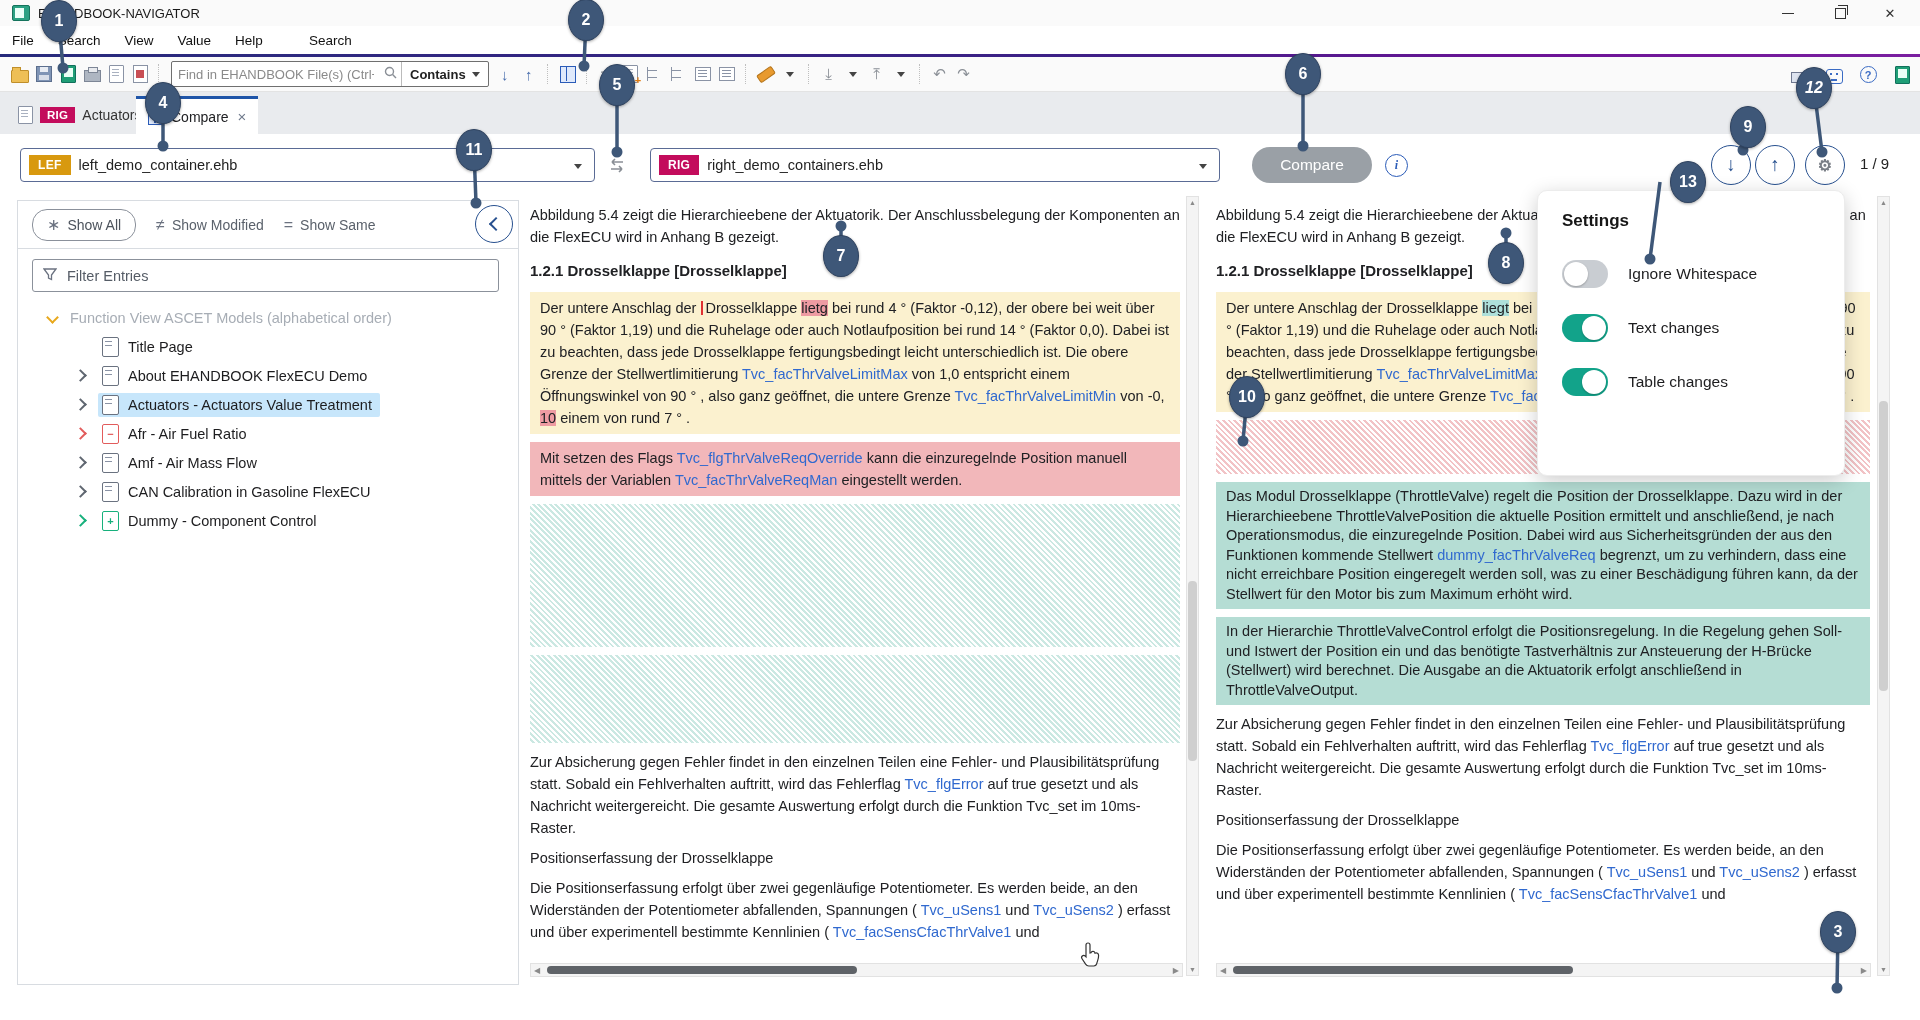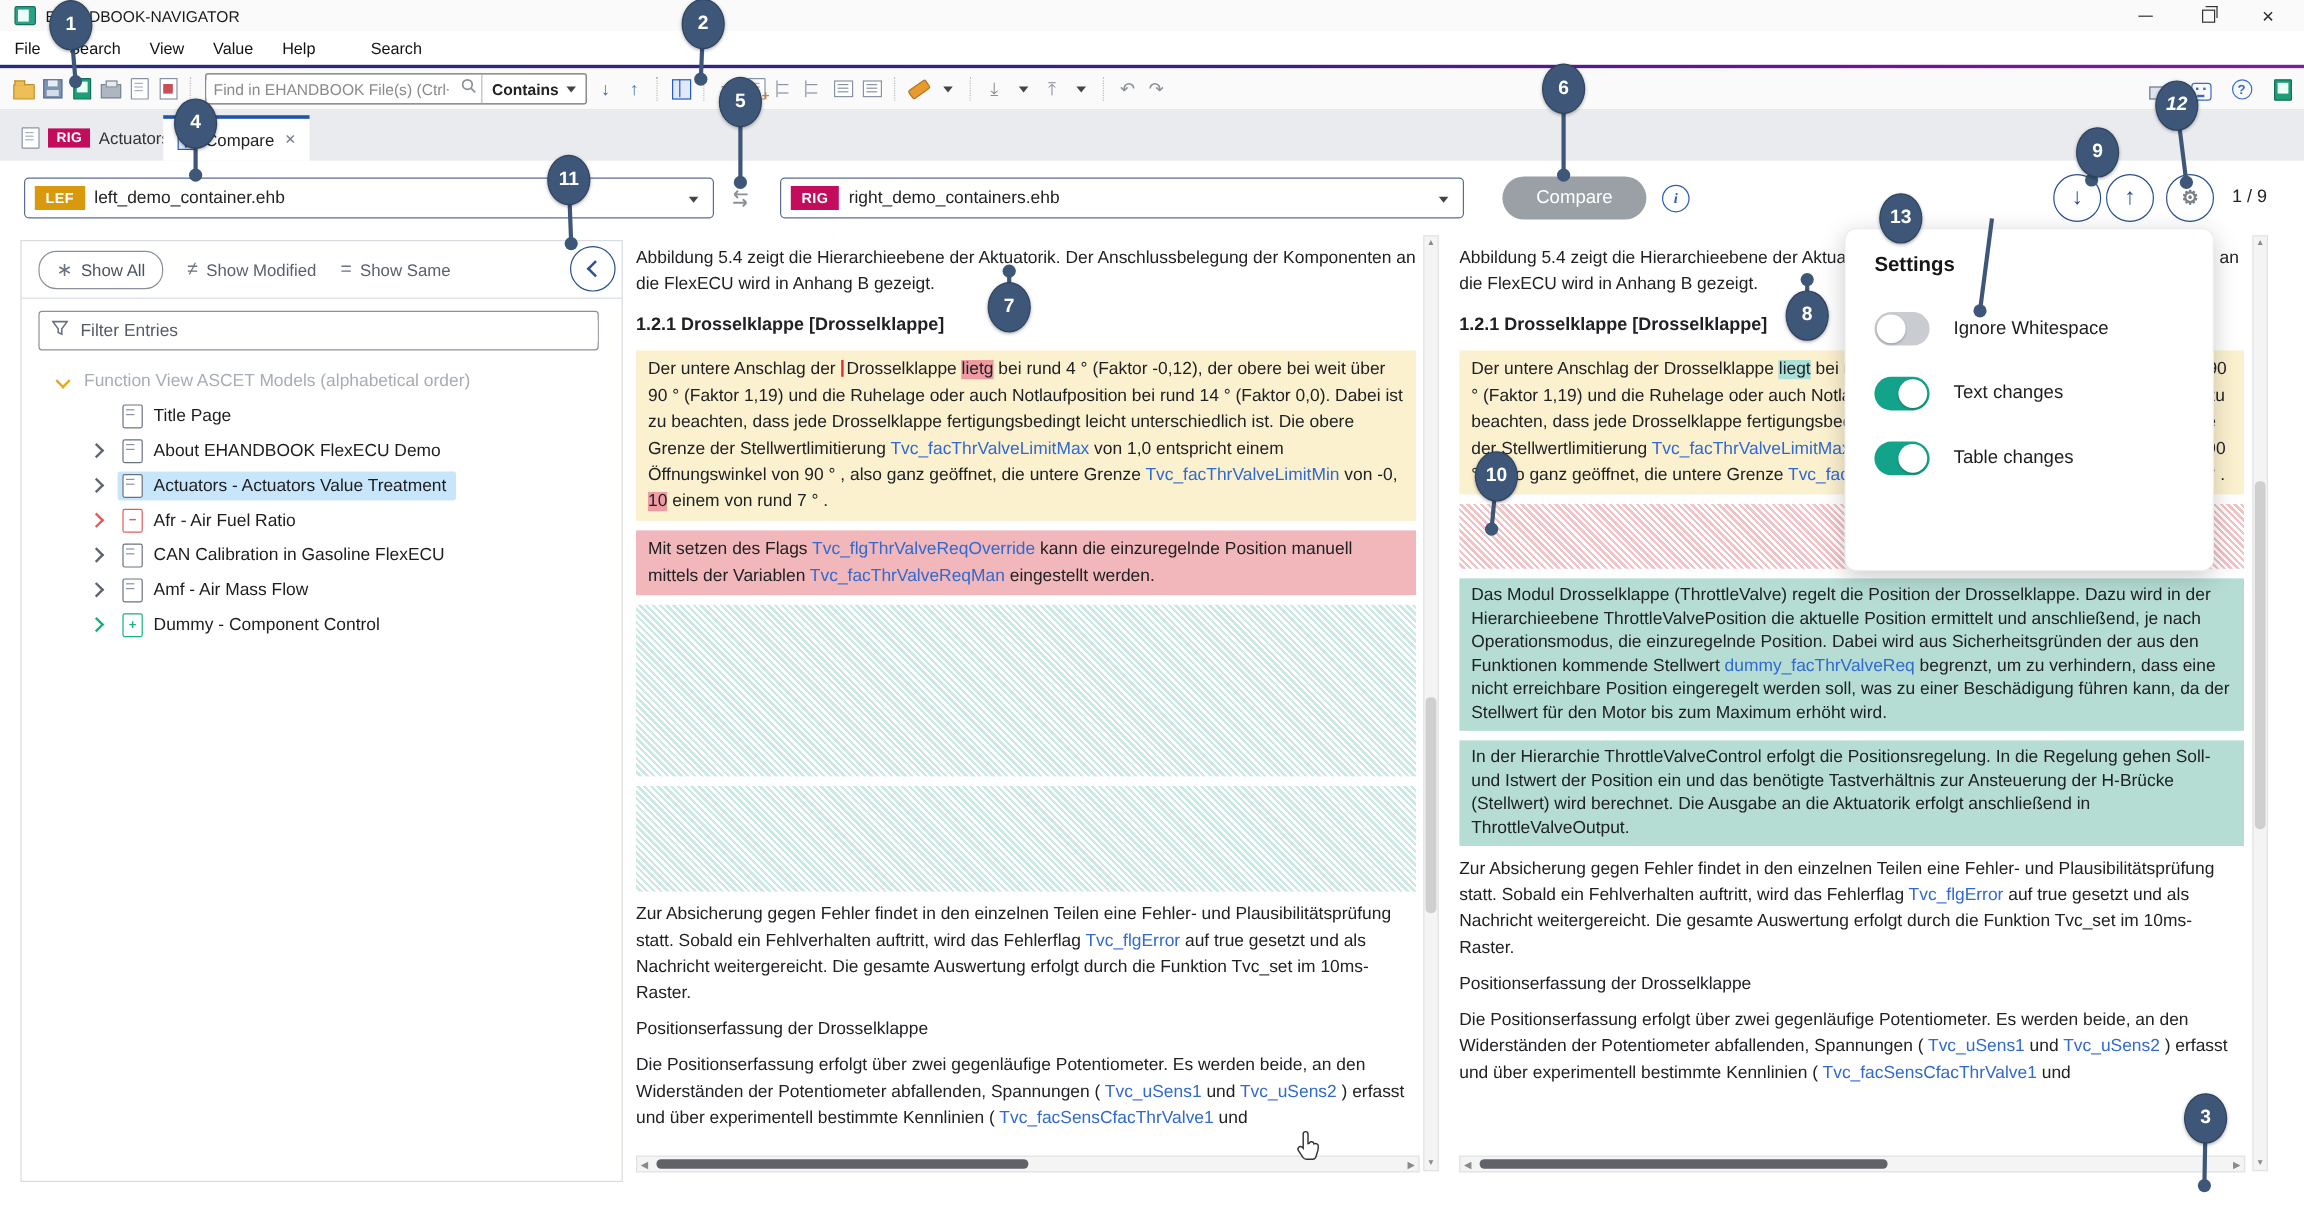--- a/index.html
+++ b/index.html
@@ -408,30 +408,30 @@
             <span class="dicon doc-removed">−</span>
             <span>Afr - Air Fuel Ratio</span>
           </span>
         </div>
         <div class="trow">
           <span class="chevbox">
             <span class="chev "></span>
           </span>
           <span class="rowbox">
             <span class="dicon doc"></span>
-            <span>CAN Calibration in Gasoline FlexECU</span>
+            <span>Amf - Air Mass Flow</span>
           </span>
         </div>
         <div class="trow">
           <span class="chevbox">
             <span class="chev "></span>
           </span>
           <span class="rowbox">
             <span class="dicon doc"></span>
-            <span>Amf - Air Mass Flow</span>
+            <span>CAN Calibration in Gasoline FlexECU</span>
           </span>
         </div>
         <div class="trow">
           <span class="chevbox">
             <span class="chev green"></span>
           </span>
           <span class="rowbox">
             <span class="dicon doc-added">+</span>
             <span>Dummy - Component Control</span>
           </span>
@@ -574,21 +574,21 @@
       <div class="callout" style="left: 1838px; top: 932px;">3</div>
       <div class="callout" style="left: 163px; top: 103px;">4</div>
       <div class="callout" style="left: 617px; top: 85px;">5</div>
       <div class="callout" style="left: 1303px; top: 74px;">6</div>
       <div class="callout" style="left: 841px; top: 256px;">7</div>
       <div class="callout" style="left: 1506px; top: 263px;">8</div>
       <div class="callout" style="left: 1748px; top: 127px;">9</div>
       <div class="callout" style="left: 1247px; top: 397px;">10</div>
       <div class="callout" style="left: 474px; top: 150px;">11</div>
       <div class="callout" style="left: 1814px; top: 88px; font-style: italic;">12</div>
-      <div class="callout" style="left: 1584px; top: 182px;">13</div>
+      <div class="callout" style="left: 1688px; top: 182px;">13</div>
     </div>
 
   <div class="cursor" style="left:1080px;top:942px;">
     <svg width="22" height="26" viewBox="0 0 22 26">
         <path d="M8 1c1.2 0 2 .9 2 2v8l1-.2c.6-2 3.8-1.7 4 .4 1.8-.8 3.6.2 3.6 2.2 0 4-1.2 5.4-1.8 8-.3 1.4-1.2 2.6-3 2.6h-5c-1.4 0-2.4-.6-3.2-1.8L2.2 17c-1.8-2.4 1-4.6 3-3l.8.8V3c0-1.1.9-2 2-2z" fill="#ffffff" stroke="#333" stroke-width="1.2"></path>
       </svg>
   </div>
 </div>
 
 </body></html>

